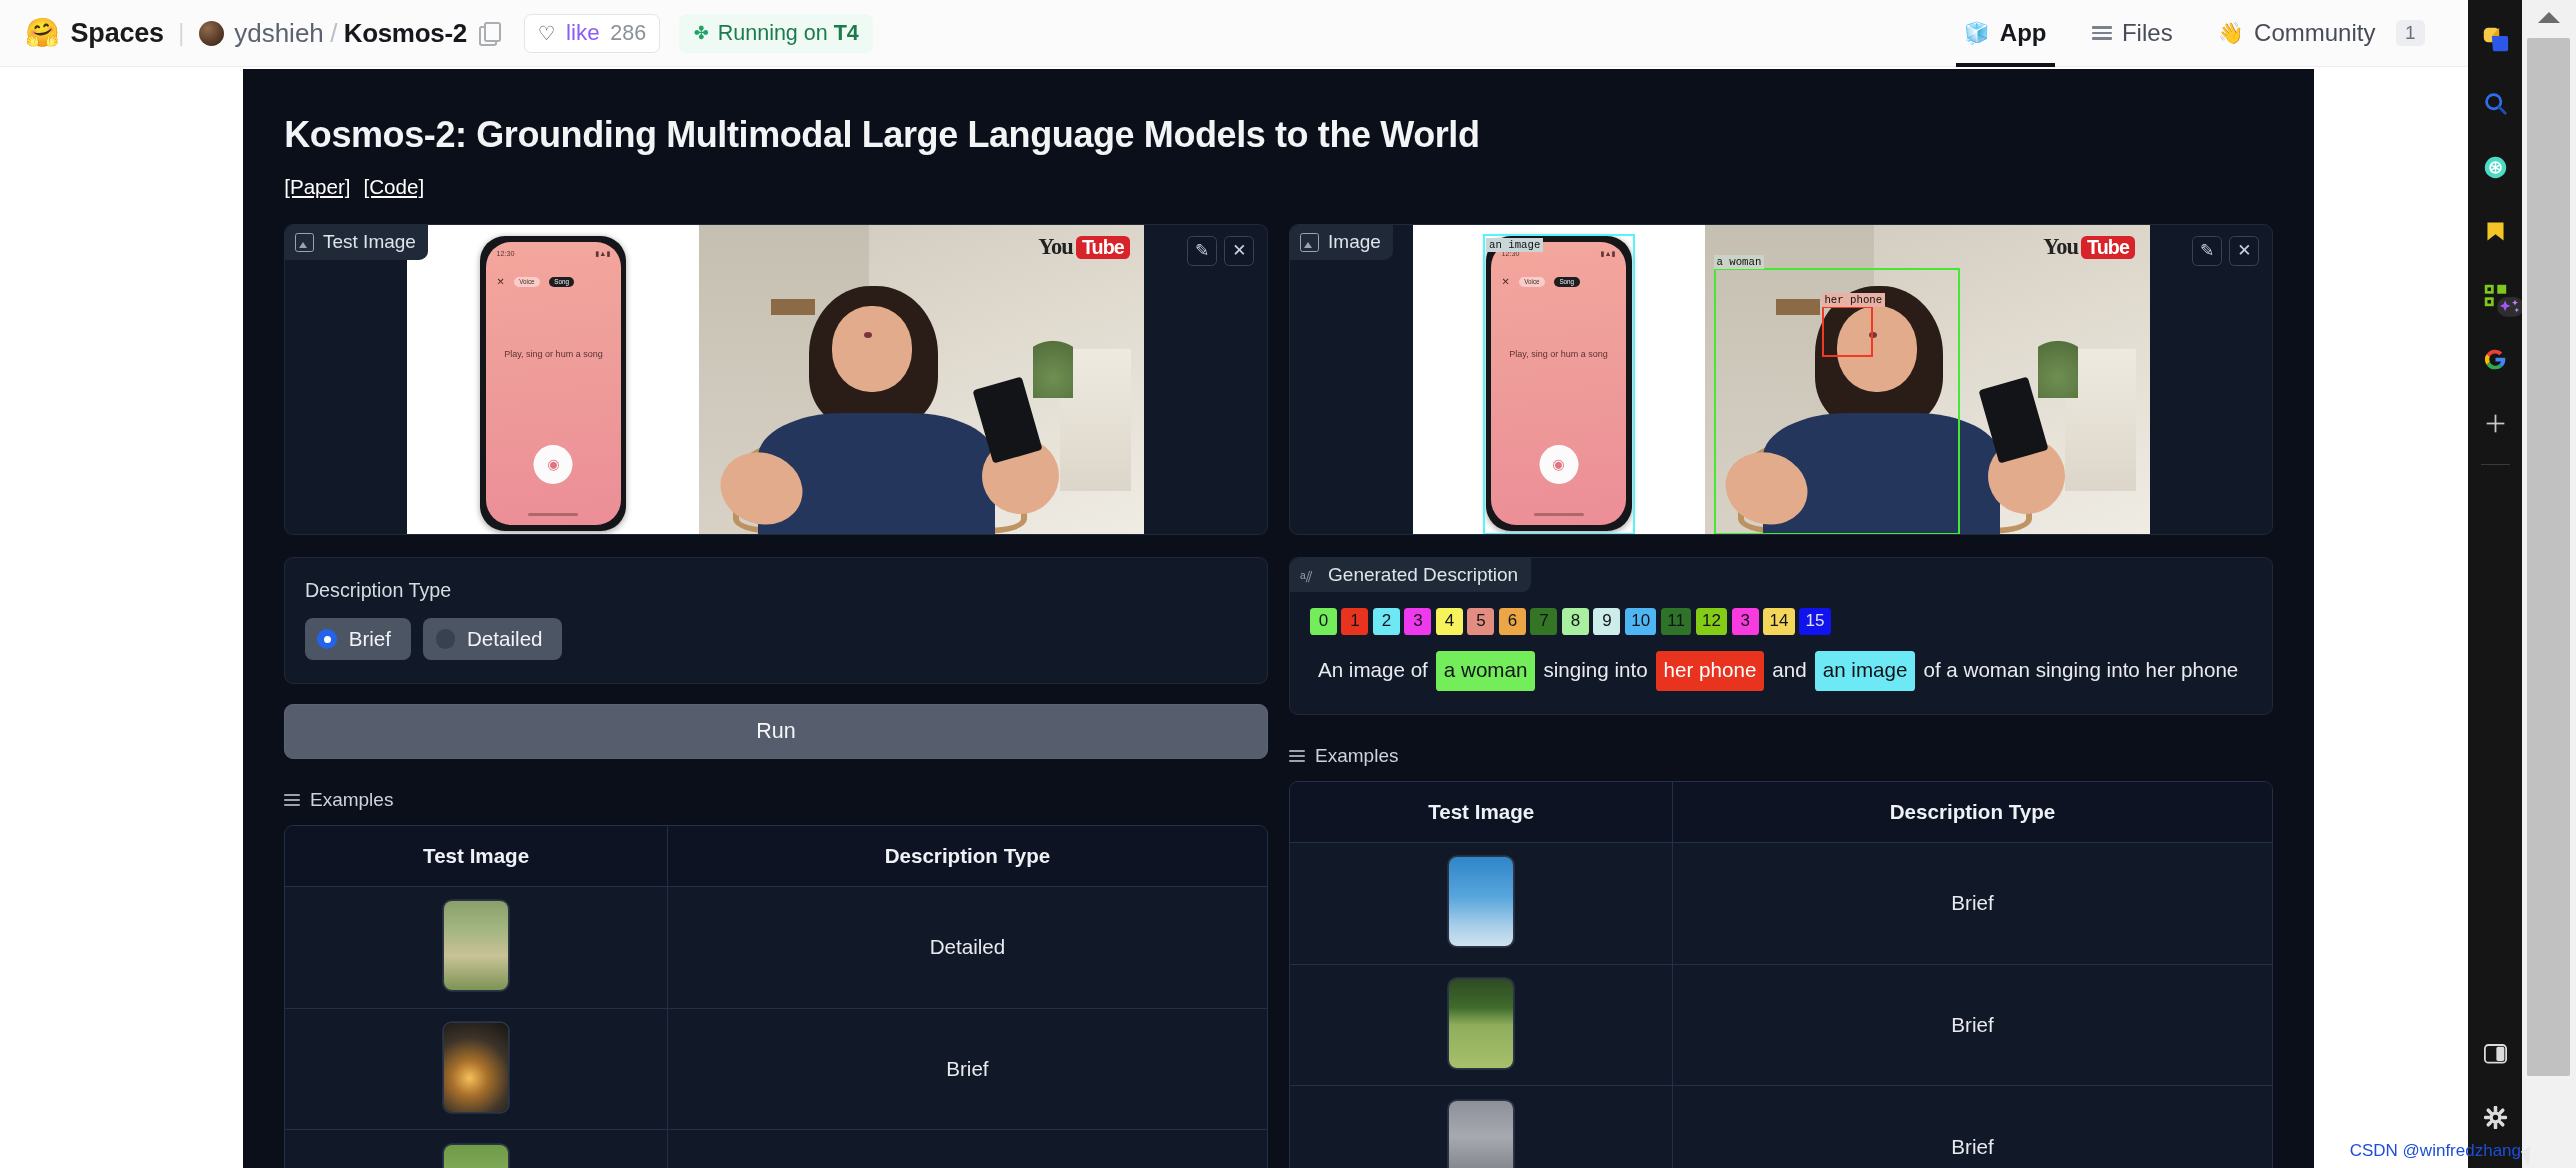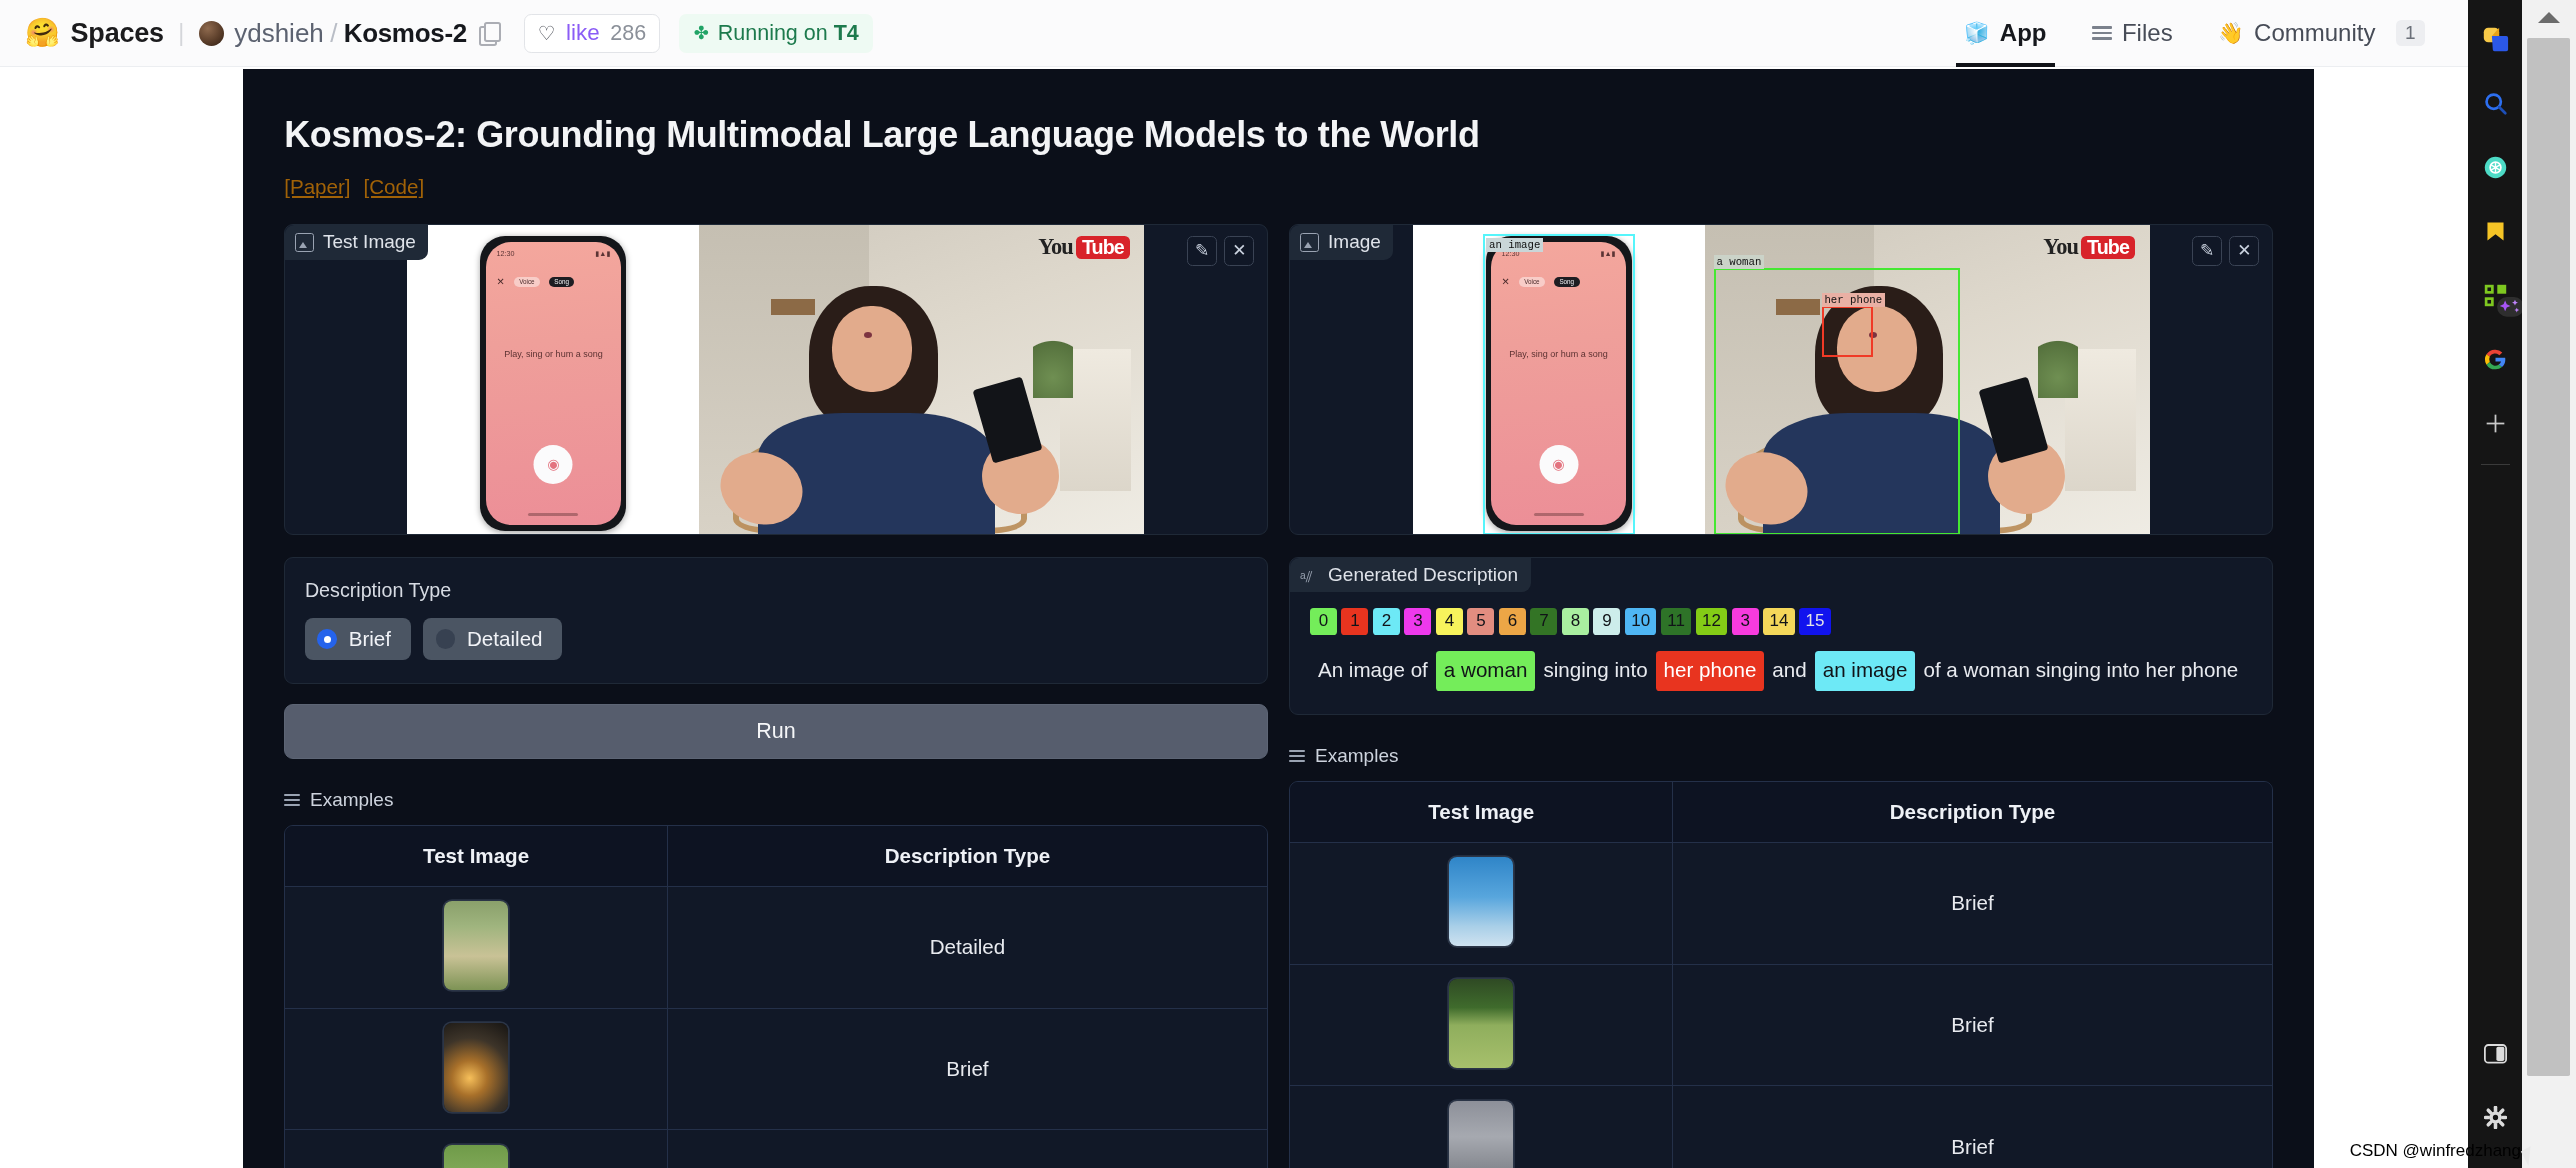--- a/index.html
+++ b/index.html
@@ -80,21 +80,21 @@
   .app-body {
     position: absolute; left: 243px; top: 69px; width: 2071px; height: 1101px;
     background: #0b0f19; overflow: hidden;
   }
   .app-inner { padding: 32px 21.5px 0 21.5px; }
   .app-title {
     font-size: 36px; font-weight: 700; color: #f3f4f6; letter-spacing: -0.4px;
     padding-left: 19.7px; margin-top: 12.5px;
   }
   .links { padding-left: 19.7px; margin-top: 19.7px; font-size: 20.6px; }
-  .links a { color: #a16207; text-decoration: underline; }
+  .links a { color: #ffffff; text-decoration: underline; }
   .links a + a { margin-left: 7.2px; }
 
   .columns { display: flex; gap: 21.5px; padding: 0 19.7px; margin-top: 25px; }
   .col { flex: 1 1 0; min-width: 0; }
 
   
   .panel {
     background: #111827; border: 0.9px solid #1f2937; border-radius: 9px;
     position: relative;
   }
@@ -268,21 +268,21 @@
   .scroll-up::after {
     content:""; width:0;height:0;border-left:11.6px solid transparent;border-right:11.6px solid transparent;
     border-bottom:11.6px solid #6b6b6b;
   }
   .scroll-thumb {
     position: absolute; top: 38px; left: 5.4px; width: 43px; height: 1038px;
     background: #c1c1c1; border-radius: 1.8px;
   }
 
   .watermark {
-    position: absolute; right: 55px; bottom: 7.2px; font-size: 17px; color: #000000;
+    position: absolute; right: 55px; bottom: 7.2px; font-size: 17px; color: #1d4ed8;
     z-index: 9; white-space: nowrap;
   }
   .wm-cursor {
     position: absolute; right: 41px; bottom: 3.6px; width: 0; height: 0; z-index: 10;
     border-left: 11.6px solid #e9e9e9; border-bottom: 16px solid transparent; transform: rotate(-28deg);
   }
 
   .left-white { position:absolute; left:0; top:67px; width:243px; height:1101px; background:#fff; z-index:1; }
   .right-white { position:absolute; left:2314px; top:67px; width:155px; height:1101px; background:#fff; z-index:1; }
 </style>

